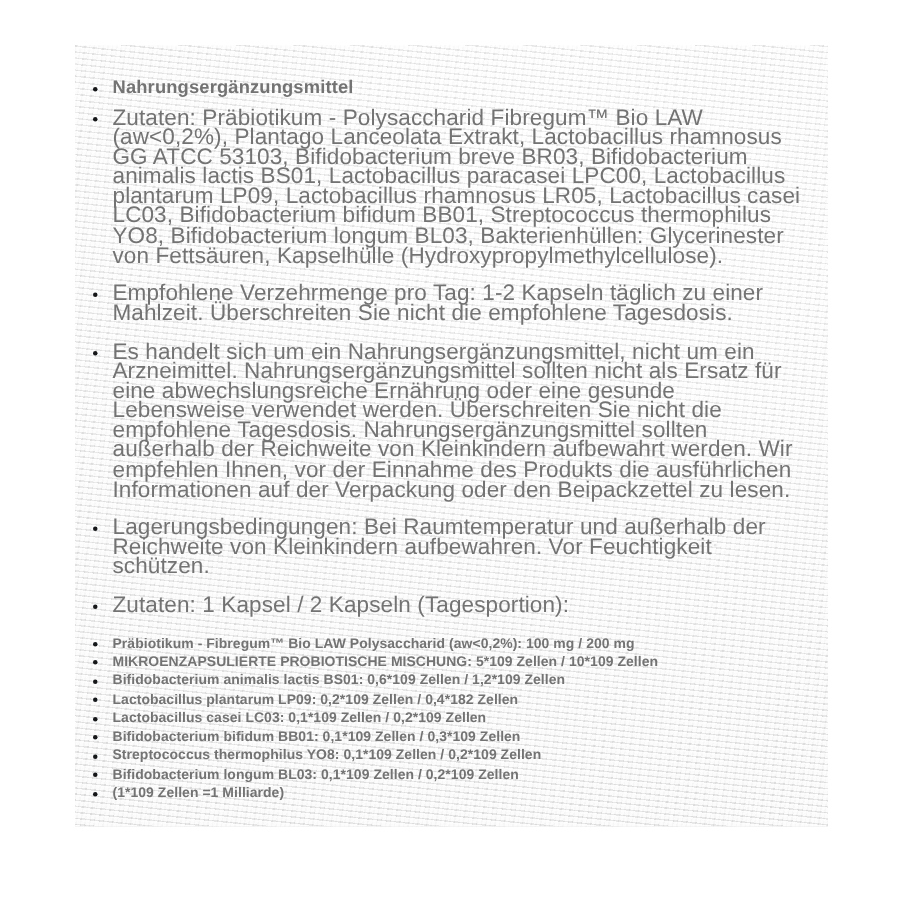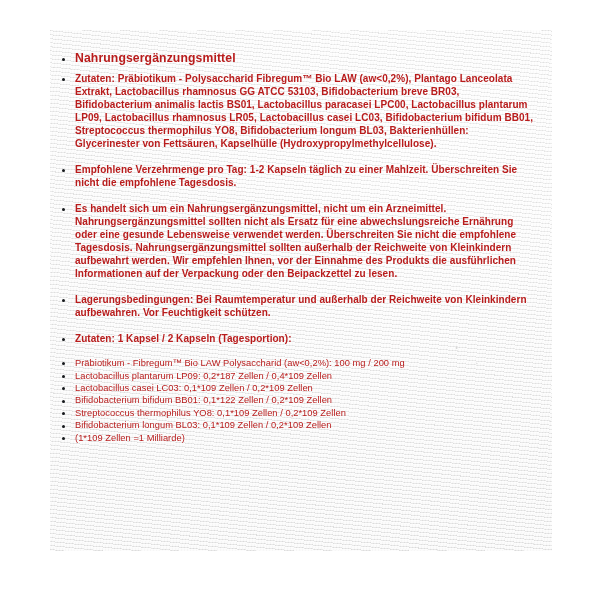--- a/index.html
+++ b/index.html
@@ -66,21 +66,21 @@
       radial-gradient(circle at 72% 40%, rgba(150,150,150,.35) 0 .5px, rgba(0,0,0,0) 1.2px),
       radial-gradient(circle at 30% 86%, rgba(150,150,150,.30) 0 .5px, rgba(0,0,0,0) 1.1px),
       radial-gradient(circle at 55% 93%, rgba(160,160,160,.28) 0 .4px, rgba(0,0,0,0) 1.0px),
       radial-gradient(circle at 12% 52%, rgba(160,160,160,.25) 0 .4px, rgba(0,0,0,0) 1.0px);
   }
 
   #label-content {
     position: relative;
     z-index: 2;
     padding: 21px 16px 14px 8px;
-    color: #b91c1c;
+    color: #737373;
   }
 
   
   ul.blocks {
     list-style: none;
     margin: 0;
     padding: 0;
   }
   li.block {
     position: relative;
@@ -103,38 +103,38 @@
     font-weight: 600;
     letter-spacing: .01em;
     margin-bottom: 6px;
   }
   li.block.headline:before {
     top: 7px;
     width: 3.4px;
     height: 3.4px;
   }
   li.block.para {
-    font-size: 10px;
+    font-size: 15px;
     line-height: 13.1px;
-    font-weight: 700;
+    font-weight: 400;
     letter-spacing: .005em;
   }
 
   
   ul.facts {
     list-style: none;
     margin: 0;
     padding: 0;
   }
   li.fact {
     position: relative;
     padding-left: 17px;
     font-size: 9.3px;
     line-height: 12.45px;
-    font-weight: 400;
+    font-weight: 700;
     letter-spacing: .004em;
     white-space: nowrap;
   }
   li.fact:before {
     content: "";
     position: absolute;
     left: 4px;
     top: 5.4px;
     width: 3px;
     height: 3px;
@@ -160,22 +160,24 @@
 
       <li class="block para">Es handelt sich um ein Nahrungsergänzungsmittel, nicht um ein Arzneimittel. Nahrungsergänzungsmittel sollten nicht als Ersatz für eine abwechslungsreiche Ernährung oder eine gesunde Lebensweise verwendet werden. Überschreiten Sie nicht die empfohlene Tagesdosis. Nahrungsergänzungsmittel sollten außerhalb der Reichweite von Kleinkindern aufbewahrt werden. Wir empfehlen Ihnen, vor der Einnahme des Produkts die ausführlichen Informationen auf der Verpackung oder den Beipackzettel zu lesen.</li>
 
       <li class="block para">Lagerungsbedingungen: Bei Raumtemperatur und außerhalb der Reichweite von Kleinkindern aufbewahren. Vor Feuchtigkeit schützen.</li>
 
       <li class="block para">Zutaten: 1 Kapsel / 2 Kapseln (Tagesportion):</li>
     </ul>
 
     <ul class="facts">
       <li class="fact">Präbiotikum - Fibregum™ Bio LAW Polysaccharid (aw&lt;0,2%): 100 mg / 200 mg</li>
-      <li class="fact">Lactobacillus plantarum LP09: 0,2*187 Zellen / 0,4*109 Zellen</li>
+      <li class="fact">MIKROENZAPSULIERTE PROBIOTISCHE MISCHUNG: 5*109 Zellen / 10*109 Zellen</li>
+      <li class="fact">Bifidobacterium animalis lactis BS01: 0,6*109 Zellen / 1,2*109 Zellen</li>
+      <li class="fact">Lactobacillus plantarum LP09: 0,2*109 Zellen / 0,4*182 Zellen</li>
       <li class="fact">Lactobacillus casei LC03: 0,1*109 Zellen / 0,2*109 Zellen</li>
-      <li class="fact">Bifidobacterium bifidum BB01: 0,1*122 Zellen / 0,2*109 Zellen</li>
+      <li class="fact">Bifidobacterium bifidum BB01: 0,1*109 Zellen / 0,3*109 Zellen</li>
       <li class="fact">Streptococcus thermophilus YO8: 0,1*109 Zellen / 0,2*109 Zellen</li>
       <li class="fact">Bifidobacterium longum BL03: 0,1*109 Zellen / 0,2*109 Zellen</li>
       <li class="fact">(1*109 Zellen =1 Milliarde)</li>
     </ul>
 
   </div>
 </div>
 
 </body></html>

